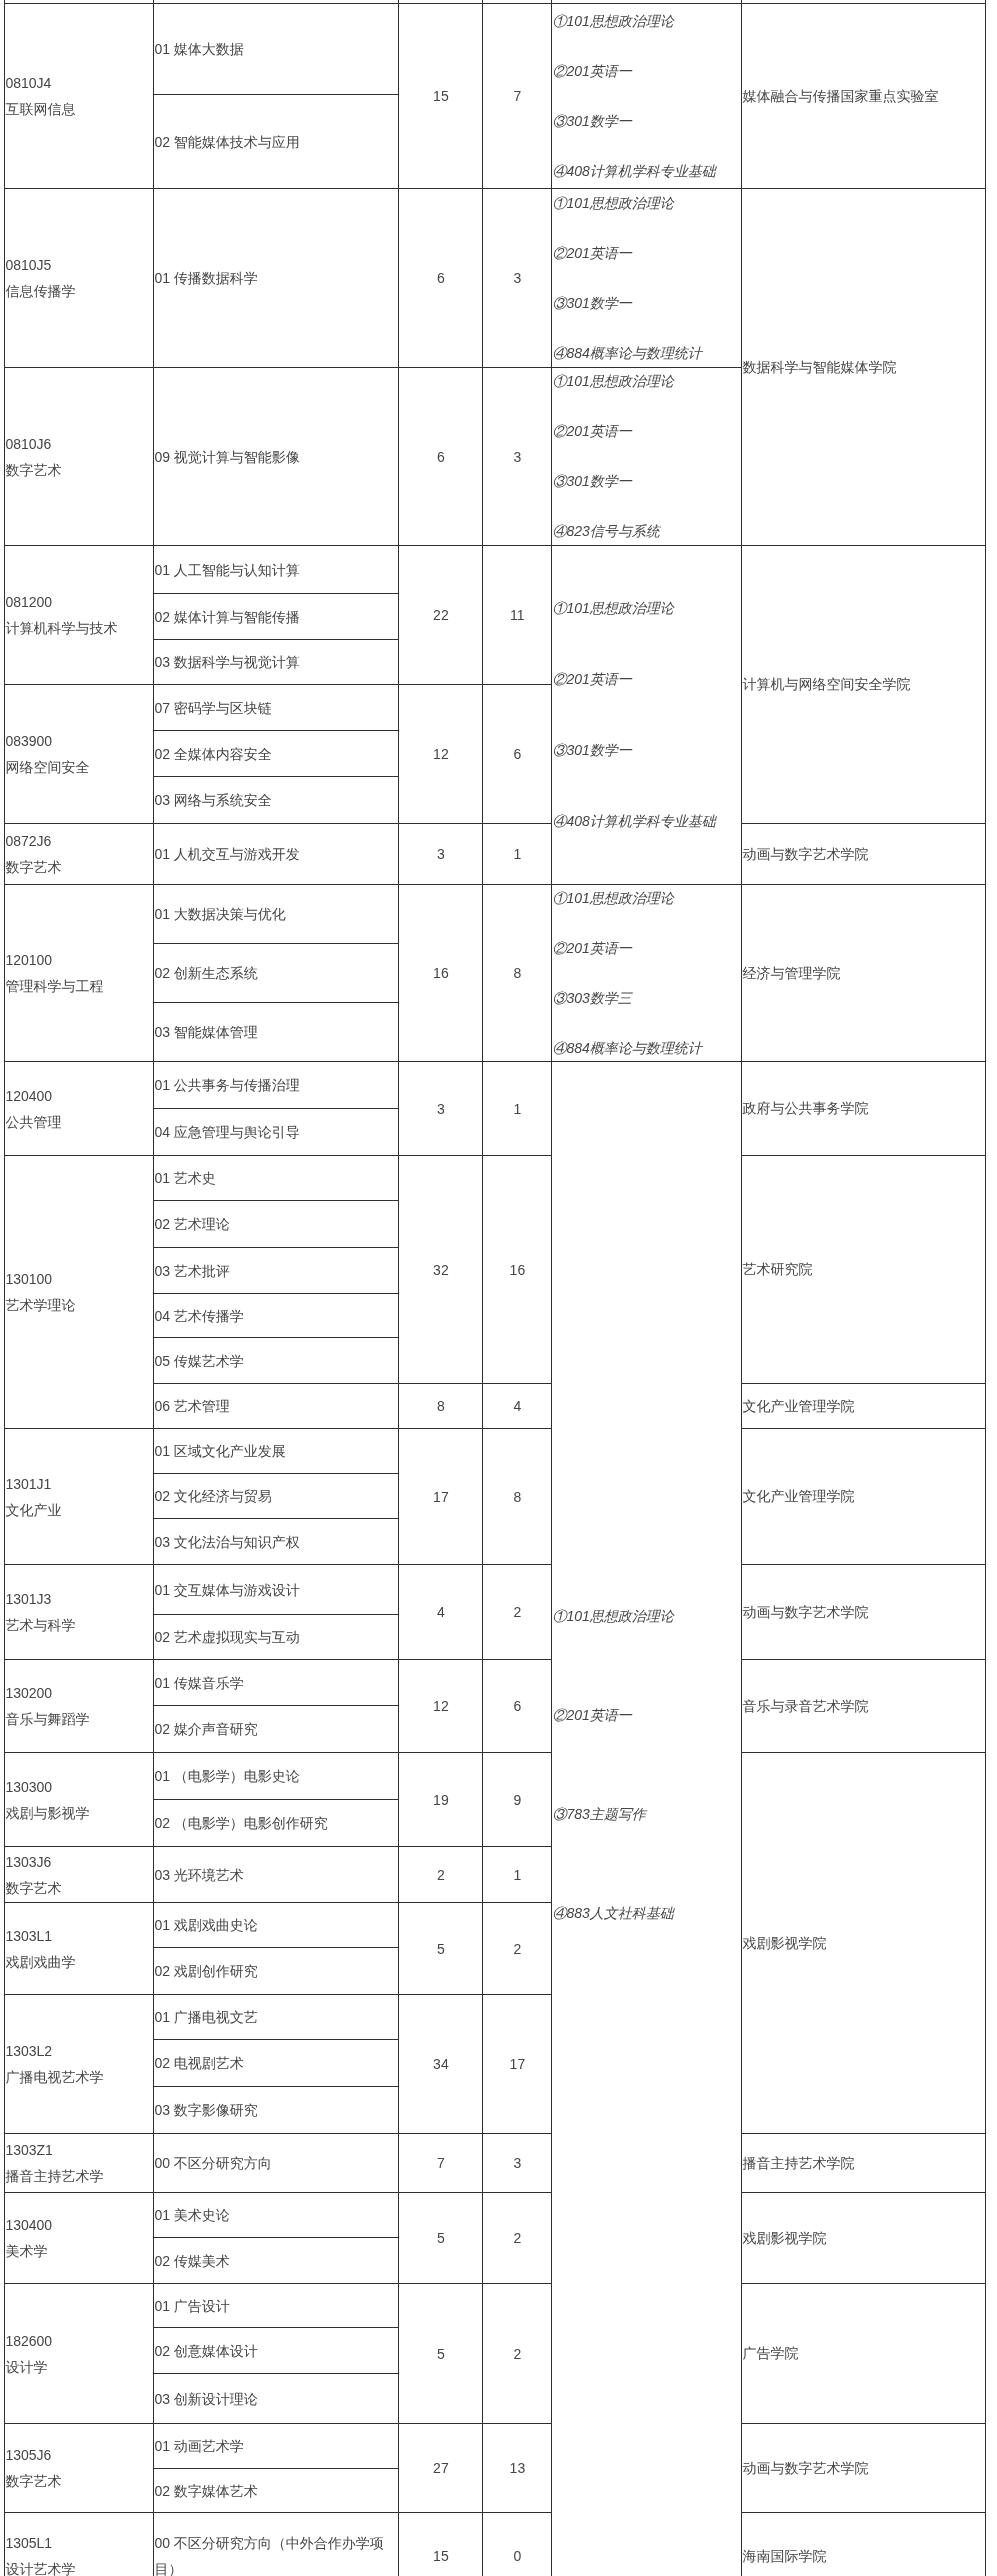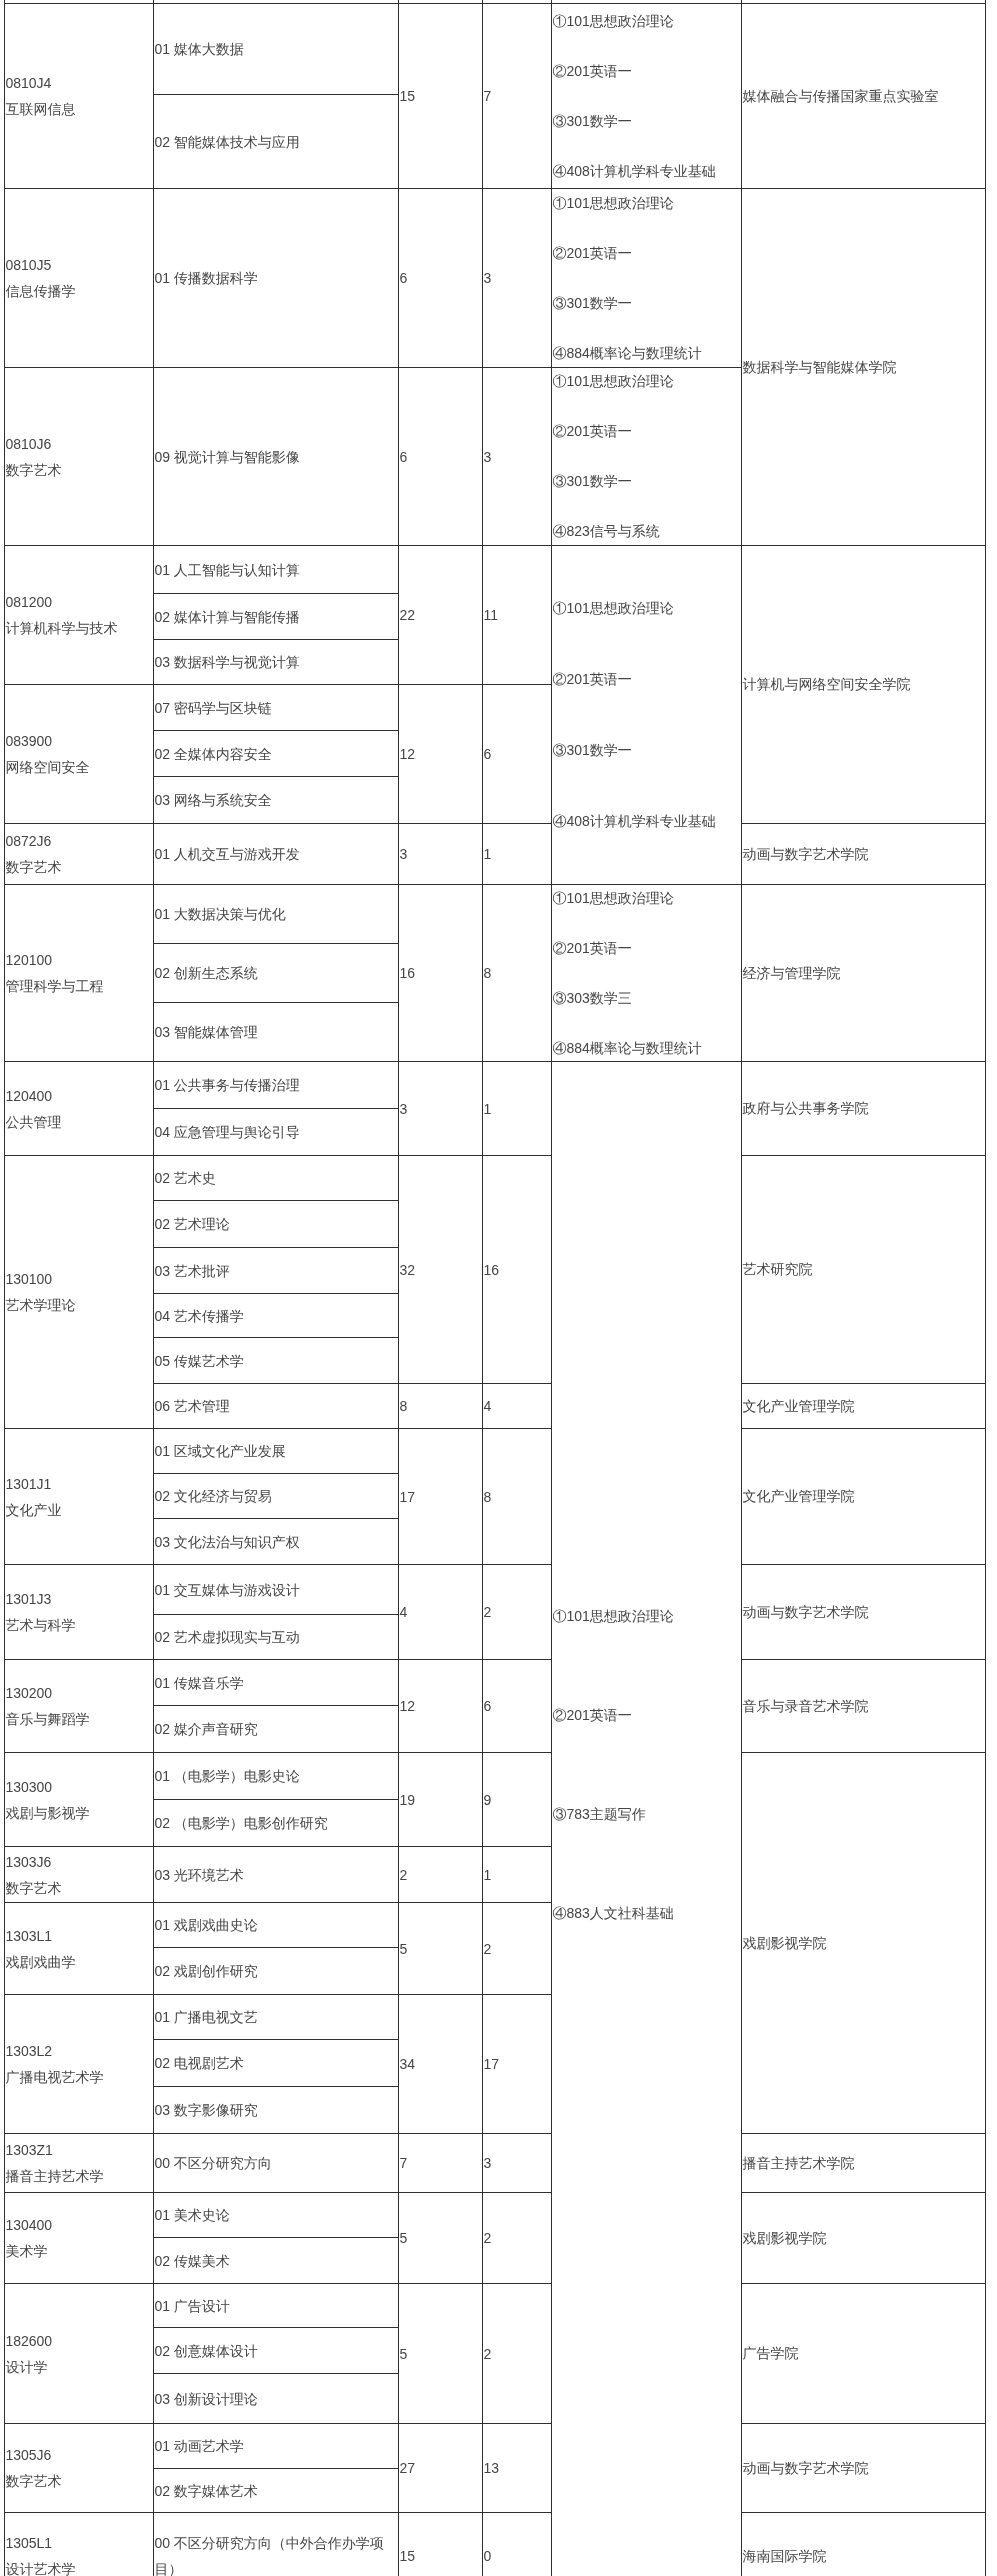--- a/index.html
+++ b/index.html
@@ -10,24 +10,24 @@
   table.grid{
     border-collapse:collapse;table-layout:fixed;width:981px;margin-left:4.4px;
   }
   table.grid td{
     border:0.9px solid #2f2f2f;padding:0;font-size:14px;overflow:hidden;
     vertical-align:middle;word-break:break-all;
   }
   tr.cut td{border-top:none;}
   td.prog{padding:0 3.5px 0 5.2px;line-height:26px;}
   td.dir{padding:1.7px 7px 1.7px 8.7px;line-height:26px;}
-  td.num{text-align:left;}
+  td.num{text-align:center;}
   td.subs{padding-left:5.2px;}
   td.subs .sublist{display:flex;flex-direction:column;justify-content:center;}
-  td.subs .sublist div{line-height:19px;}
+  td.subs .sublist div{line-height:19px;font-style:italic;}
   .gA{gap:31px;}
   .gD{gap:52px;}
   .gF{gap:80px;}
   td.subs.push-up{padding-bottom:131px;}
   td.school{padding-left:12.2px;padding-right:5.2px;line-height:21px;}
 </style>
 </head>
 <body>
 
 <div class="screen">
@@ -207,21 +207,21 @@
   </tr>
   <tr style="height:47px">
     <td class="dir">04 应急管理与舆论引导</td>
   </tr>
 
   <tr style="height:45px">
     <td class="prog" rowspan="6">
       <div>130100</div>
       <div>艺术学理论</div>
     </td>
-    <td class="dir">02 艺术史</td>
+    <td class="dir">01 艺术史</td>
     <td class="num" rowspan="5">32</td>
     <td class="num" rowspan="5">16</td>
     <td class="school" rowspan="5">艺术研究院</td>
   </tr>
   <tr style="height:47px">
     <td class="dir">02 艺术理论</td>
   </tr>
   <tr style="height:46px">
     <td class="dir">03 艺术批评</td>
   </tr>

